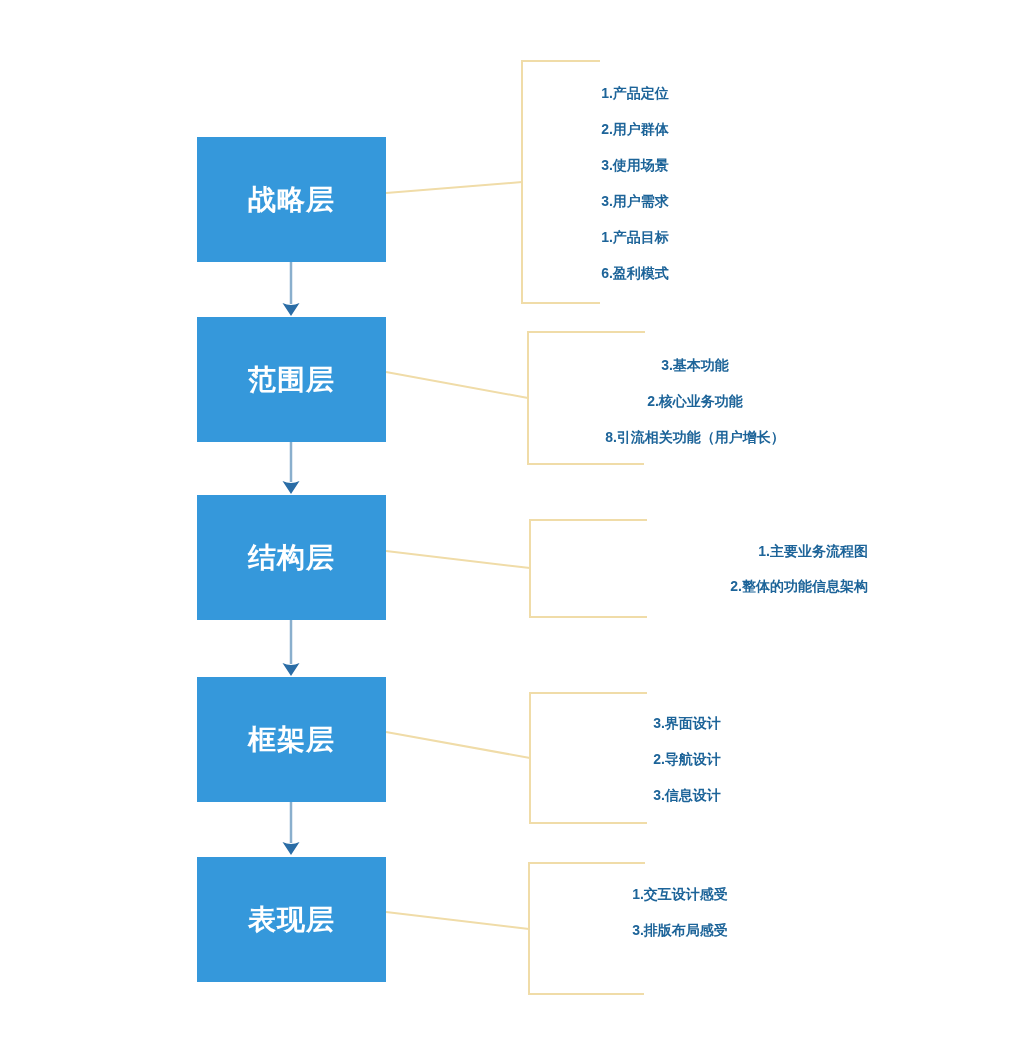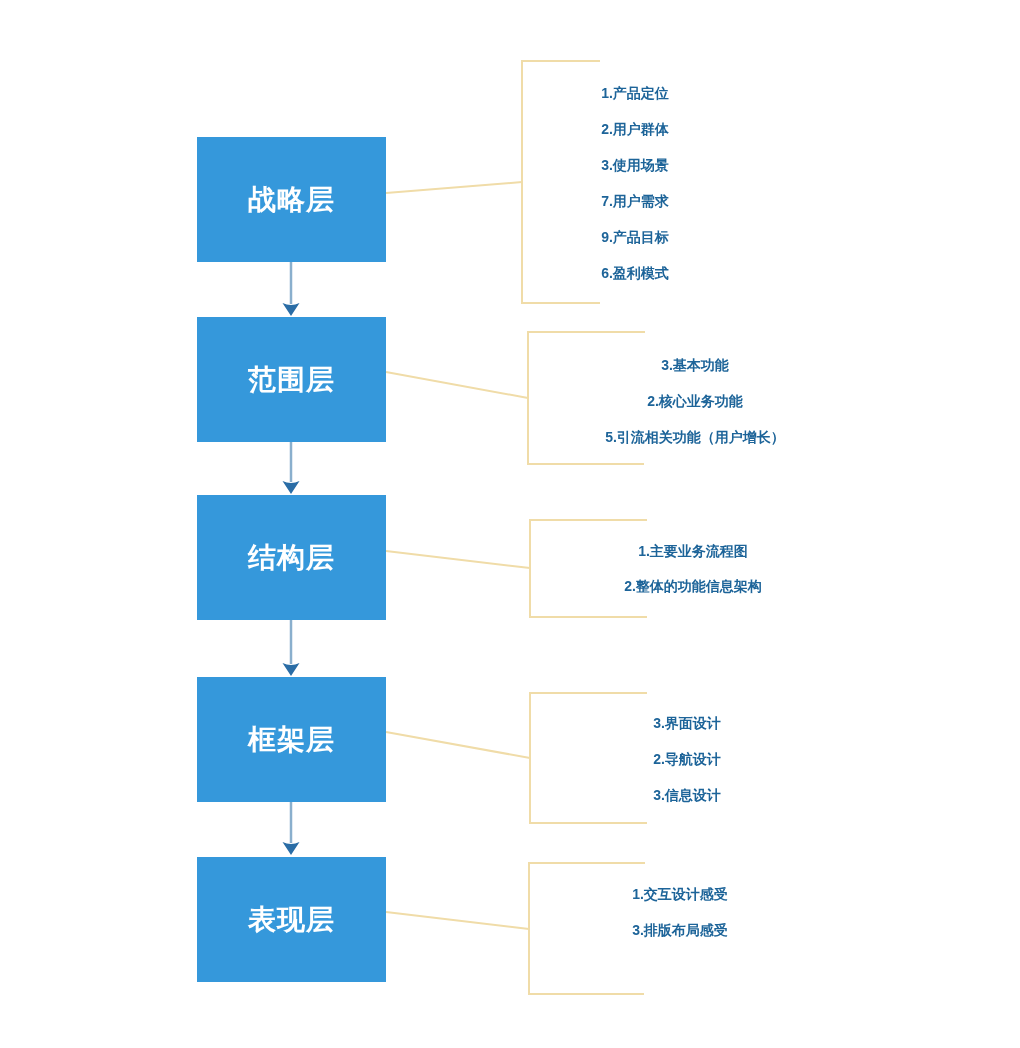--- a/index.html
+++ b/index.html
@@ -44,20 +44,21 @@
     color: #1d6499;
     font-size: 14px;
     font-weight: bold;
   }
   .detail-list .list-item {
     line-height: 36px;
     white-space: nowrap;
   }
   .detail-list.tight .list-item {
     line-height: 35px;
+    text-align: right;
   }
 </style>
 </head>
 <body>
 
 <div id="canvas">
 
   <svg id="connector-layer" viewBox="0 0 1020 1048" xmlns="http://www.w3.org/2000/svg">
 
     <path d="M600,61 H522 V303 H600" fill="none" stroke="#f0dca8" stroke-width="2"></path>
@@ -103,28 +104,28 @@
     <span class="label">框架层</span>
   </div>
   <div class="layer-box" style="top:857px">
     <span class="label">表现层</span>
   </div>
 
   <div class="detail-list" style="left:460px; top:75px;">
       <div class="list-item">1.产品定位</div>
       <div class="list-item">2.用户群体</div>
       <div class="list-item">3.使用场景</div>
-      <div class="list-item">7.用户需求</div>
-      <div class="list-item">9.产品目标</div>
+      <div class="list-item">3.用户需求</div>
+      <div class="list-item">1.产品目标</div>
       <div class="list-item">6.盈利模式</div>
     </div>
   <div class="detail-list" style="left:520px; top:347px;">
       <div class="list-item">3.基本功能</div>
       <div class="list-item">2.核心业务功能</div>
-      <div class="list-item">5.引流相关功能（用户增长）</div>
+      <div class="list-item">8.引流相关功能（用户增长）</div>
     </div>
   <div class="detail-list tight" style="left:518px; top:534px;">
       <div class="list-item">1.主要业务流程图</div>
       <div class="list-item">2.整体的功能信息架构</div>
     </div>
   <div class="detail-list" style="left:512px; top:705px;">
       <div class="list-item">3.界面设计</div>
       <div class="list-item">2.导航设计</div>
       <div class="list-item">3.信息设计</div>
     </div>

